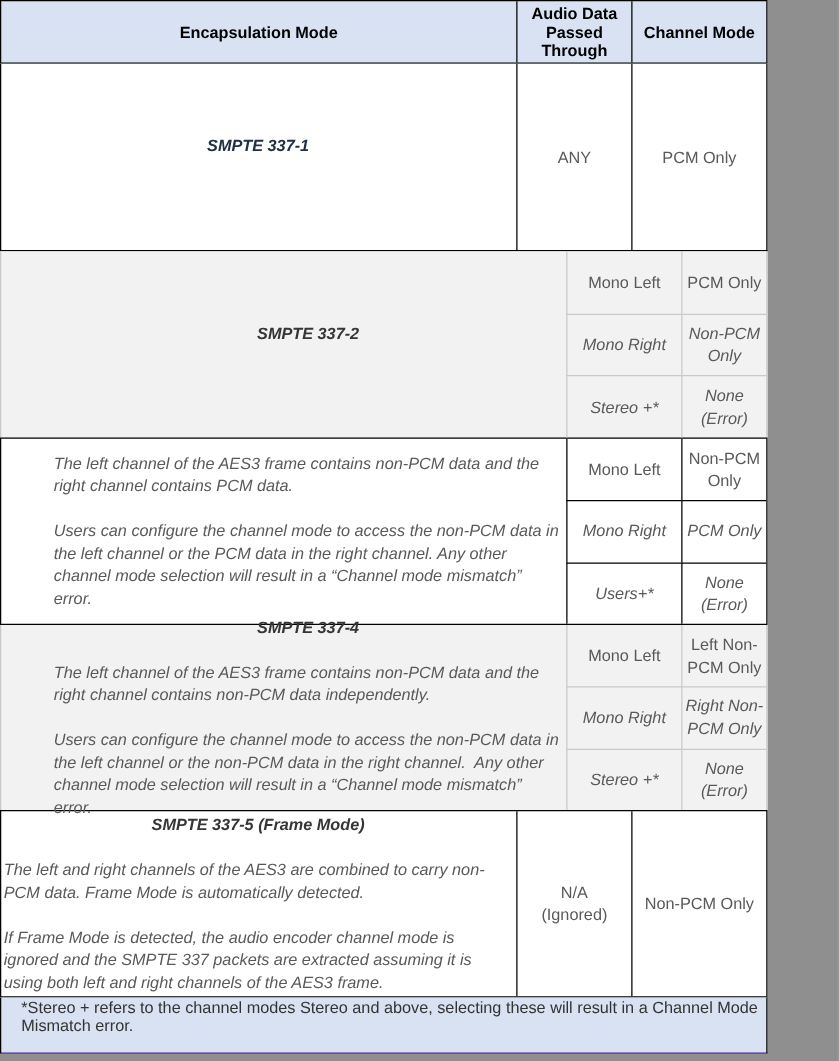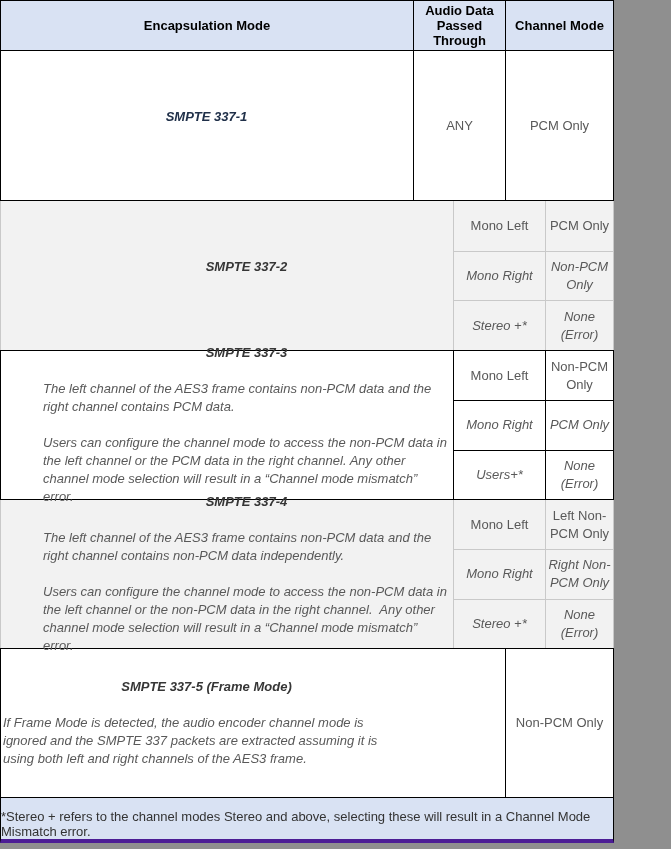--- a/index.html
+++ b/index.html
@@ -65,23 +65,23 @@
     display:flex; align-items:center; justify-content:center;
     text-align:center; color:#595959; line-height:18px;
     white-space:pre-line;
   }
   .dt { border-top:1px solid var(--bc);font-style:italic; }
 
   
   .footnote {
     height:45px; box-sizing:border-box;
     background:#d9e2f3;
-    border-left:1px solid #000; border-right:1px solid #000; border-bottom:4px solid #4c1d95;
-    display:flex; align-items:flex-end;
-    padding-left:0;
+    border-left:1px solid #000; border-right:1px solid #000; border-bottom:1px solid #4c1d95;
+    display:flex; align-items:flex-start;
+    padding-left:16px;
     font-size:13px; color:#333333;
   }
 </style>
 </head>
 <body>
 
 <div class="page">
 
   <header class="thead">
     <div>Encapsulation Mode</div>
@@ -104,21 +104,20 @@
     <div class="cm" style="grid-row:1">Mono Left</div>
     <div class="ad" style="grid-row:1">PCM Only</div>
     <div class="cm dt" style="grid-row:2">Mono Right</div>
     <div class="ad dt" style="grid-row:2">Non-PCM Only</div>
     <div class="cm dt" style="grid-row:3">Stereo +*</div>
     <div class="ad dt" style="grid-row:3">None (Error)</div>
   </section>
 
   <section class="block light triple bt bb" style="height:150px">
     <div class="desc">
-      <h3 class="rtitle">SMPTE 337-3</h3>
       <p>The left channel of the AES3 frame contains non-PCM data and the right channel contains PCM data.</p>
       <p>Users can configure the channel mode to access the non-PCM data in the left channel or the PCM data in the right channel. Any other channel mode selection will result in a “Channel mode mismatch” error.</p>
     </div>
     <div class="cm" style="grid-row:1">Mono Left</div>
     <div class="ad" style="grid-row:1">Non-PCM Only</div>
     <div class="cm dt" style="grid-row:2">Mono Right</div>
     <div class="ad dt" style="grid-row:2">PCM Only</div>
     <div class="cm dt" style="grid-row:3">Users+*</div>
     <div class="ad dt" style="grid-row:3">None (Error)</div>
   </section>
@@ -133,22 +132,25 @@
     <div class="ad" style="grid-row:1">Left Non-PCM Only</div>
     <div class="cm dt" style="grid-row:2">Mono Right</div>
     <div class="ad dt" style="grid-row:2">Right Non-PCM Only</div>
     <div class="cm dt" style="grid-row:3">Stereo +*</div>
     <div class="ad dt" style="grid-row:3">None (Error)</div>
   </section>
 
   <section class="block light bt bb" style="height:150px">
     <div class="desc">
       <h3 class="rtitle">SMPTE 337-5 (Frame Mode)</h3>
+      <p>The left and right channels of the AES3 are combined to carry non-PCM data. Frame Mode is automatically detected.</p>
       <p>If Frame Mode is detected, the audio encoder channel mode is ignored and the SMPTE 337 packets are extracted assuming it is using both left and right channels of the AES3 frame.</p>
     </div>
+    <div class="cm" style="grid-row:1">N/A
+(Ignored)</div>
     <div class="ad" style="grid-row:1">Non-PCM Only</div>
   </section>
 
   <footer class="footnote">
     <span>*Stereo + refers to the channel modes Stereo and above, selecting these will result in a Channel Mode Mismatch error.</span>
   </footer>
 
 </div>
 
 </body></html>

